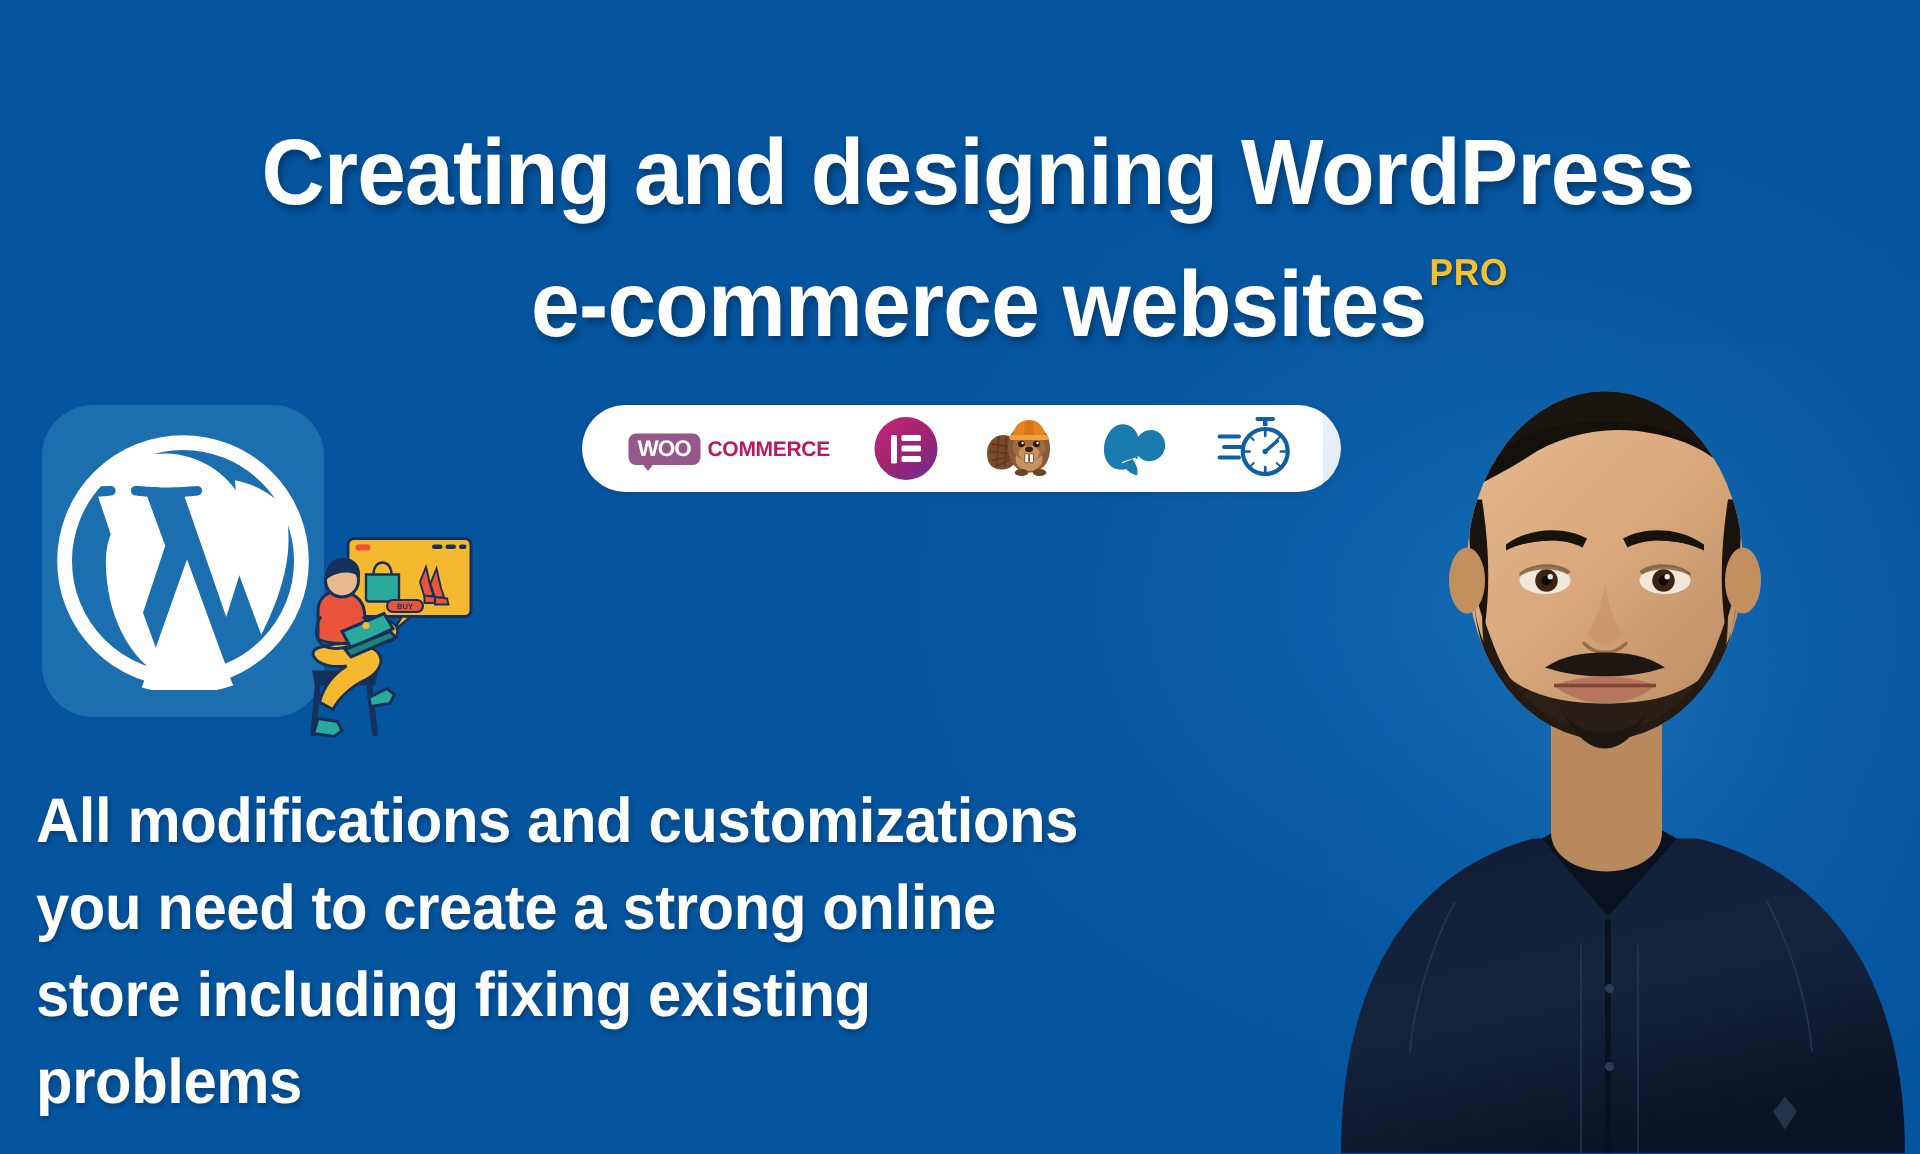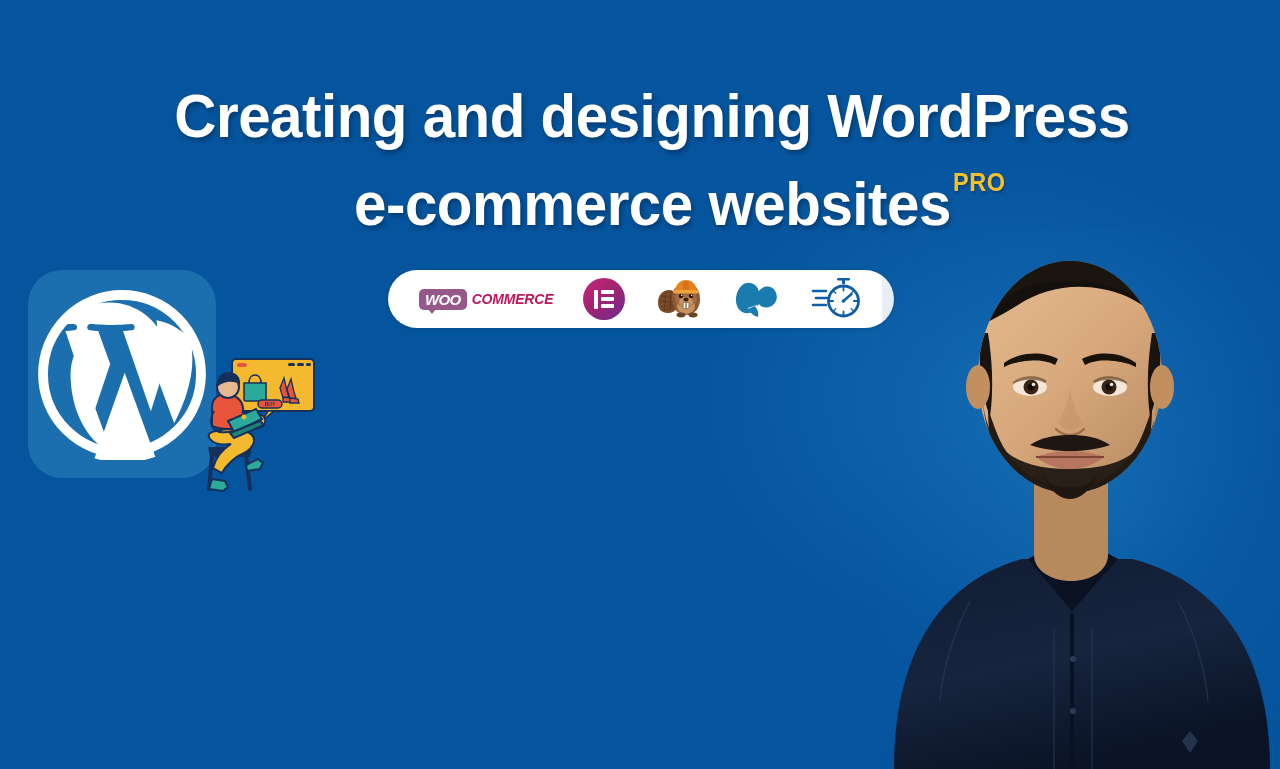--- a/index.html
+++ b/index.html
@@ -105,21 +105,20 @@
     justify-content: space-around;
     padding: 0 16px;
     z-index: 6;
     box-shadow: 0 1px 4px rgba(0,0,0,0.12);
   }
   .logo-slot {
     display: flex;
     align-items: center;
     justify-content: center;
     height: 46px;
-    font-style: italic;
   }
 
   
   .woo-wrap { display: flex; align-items: center; gap: 5px; }
   .woo-mark {
     position: relative;
     background: #96588A;
     color: #ffffff;
     font-weight: 700;
     font-size: 15px;
@@ -362,20 +361,26 @@
             <path d="M22.6 14.1l2.2 2.2M40.2 31.7l2.2 2.2M42.4 14.1l-2.2 2.2M24.8 31.7l-2.2 2.2"></path>
           </g>
 
           <path d="M32.5 24l8-7" stroke="#0E5FA6" stroke-width="2.4" stroke-linecap="round"></path>
           <circle cx="32.5" cy="24" r="1.8" fill="#0E5FA6"></circle>
         </svg>
       </span>
     </div>
   </div>
 
+  <div class="body-copy">
+    <div class="body-line">All modifications and customizations</div>
+    <div class="body-line">you need to create a strong online</div>
+    <div class="body-line">store including fixing existing</div>
+    <div class="body-line">problems</div>
+  </div>
 
   <div class="portrait">
     <svg viewBox="0 0 404 540" xmlns="http://www.w3.org/2000/svg" aria-hidden="true">
       <defs>
         <linearGradient id="shirtGrad" x1="0" y1="0" x2="0.4" y2="1">
           <stop offset="0%" stop-color="#101C33"></stop>
           <stop offset="55%" stop-color="#16243E"></stop>
           <stop offset="100%" stop-color="#0B1426"></stop>
         </linearGradient>
         <linearGradient id="skinGrad" x1="0.1" y1="0" x2="0.9" y2="1">

